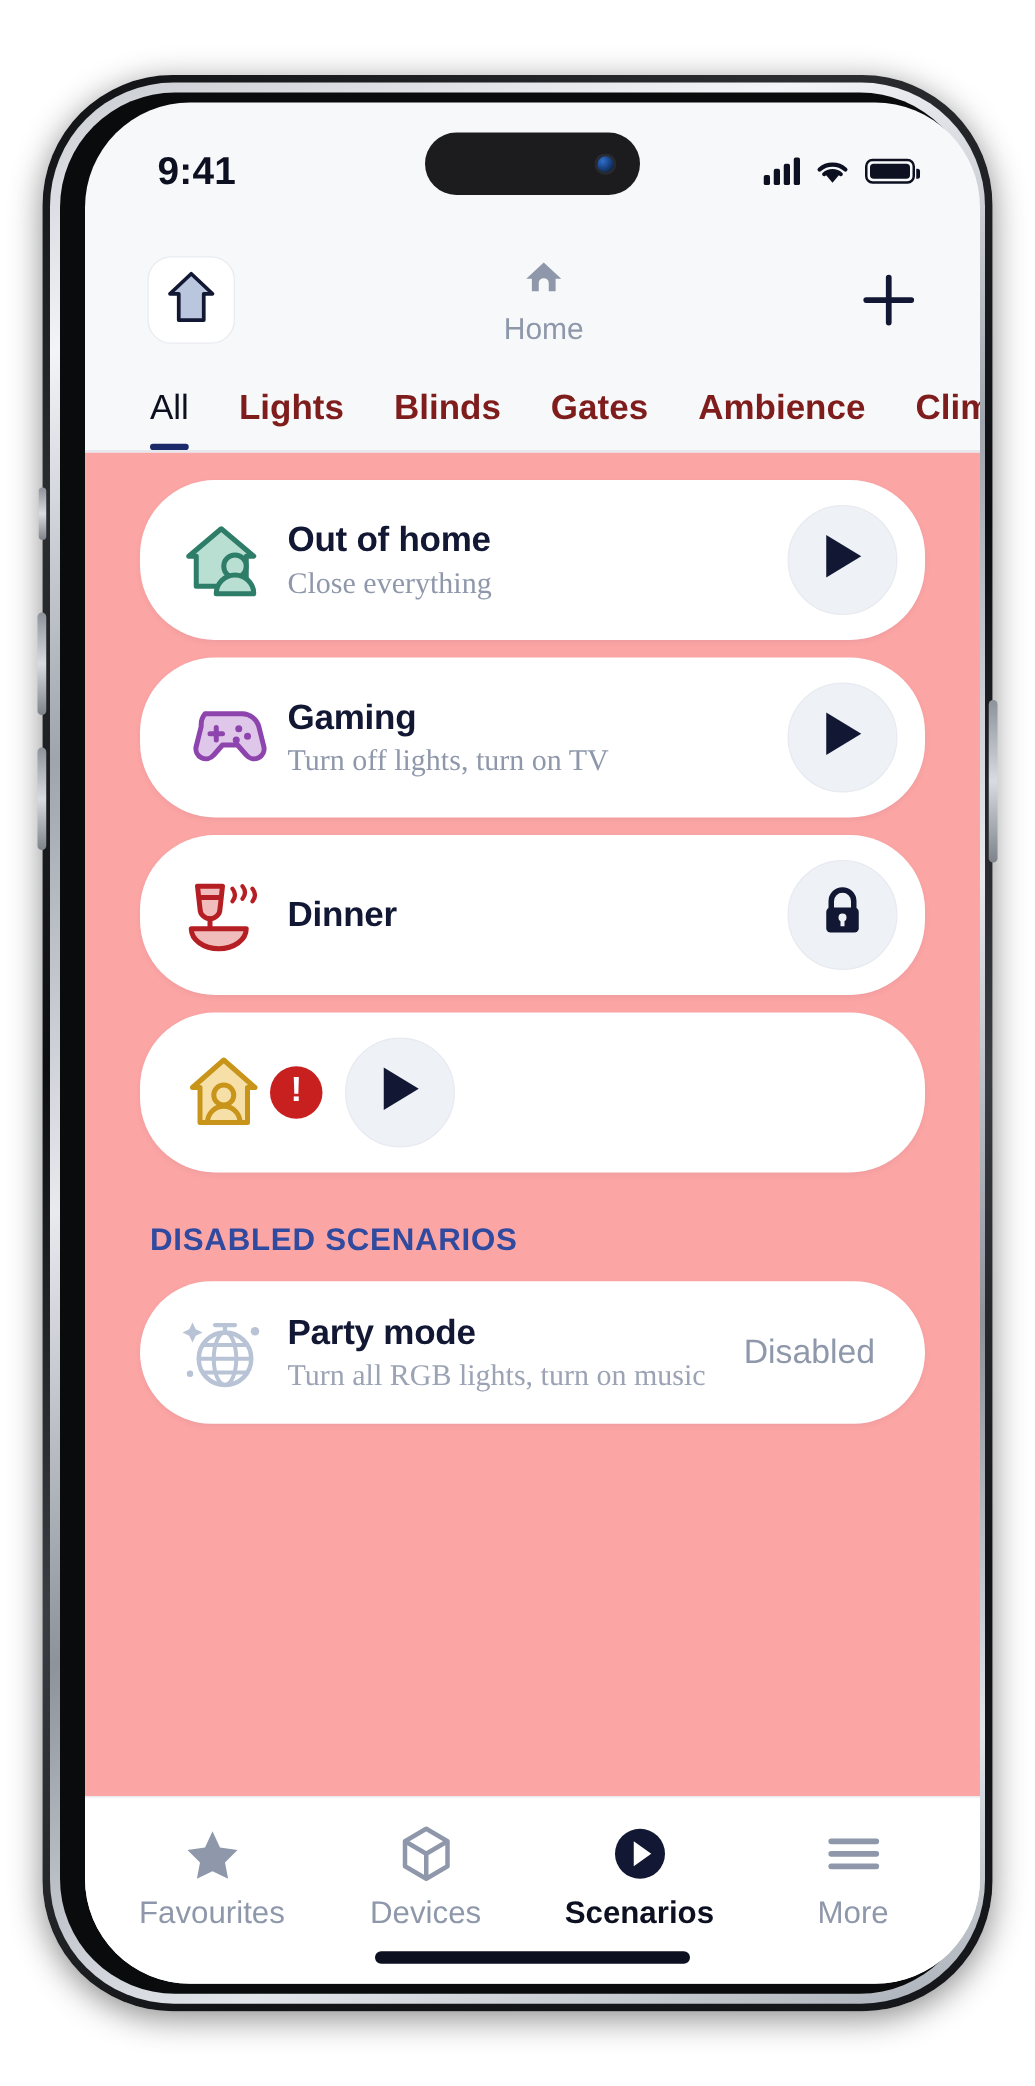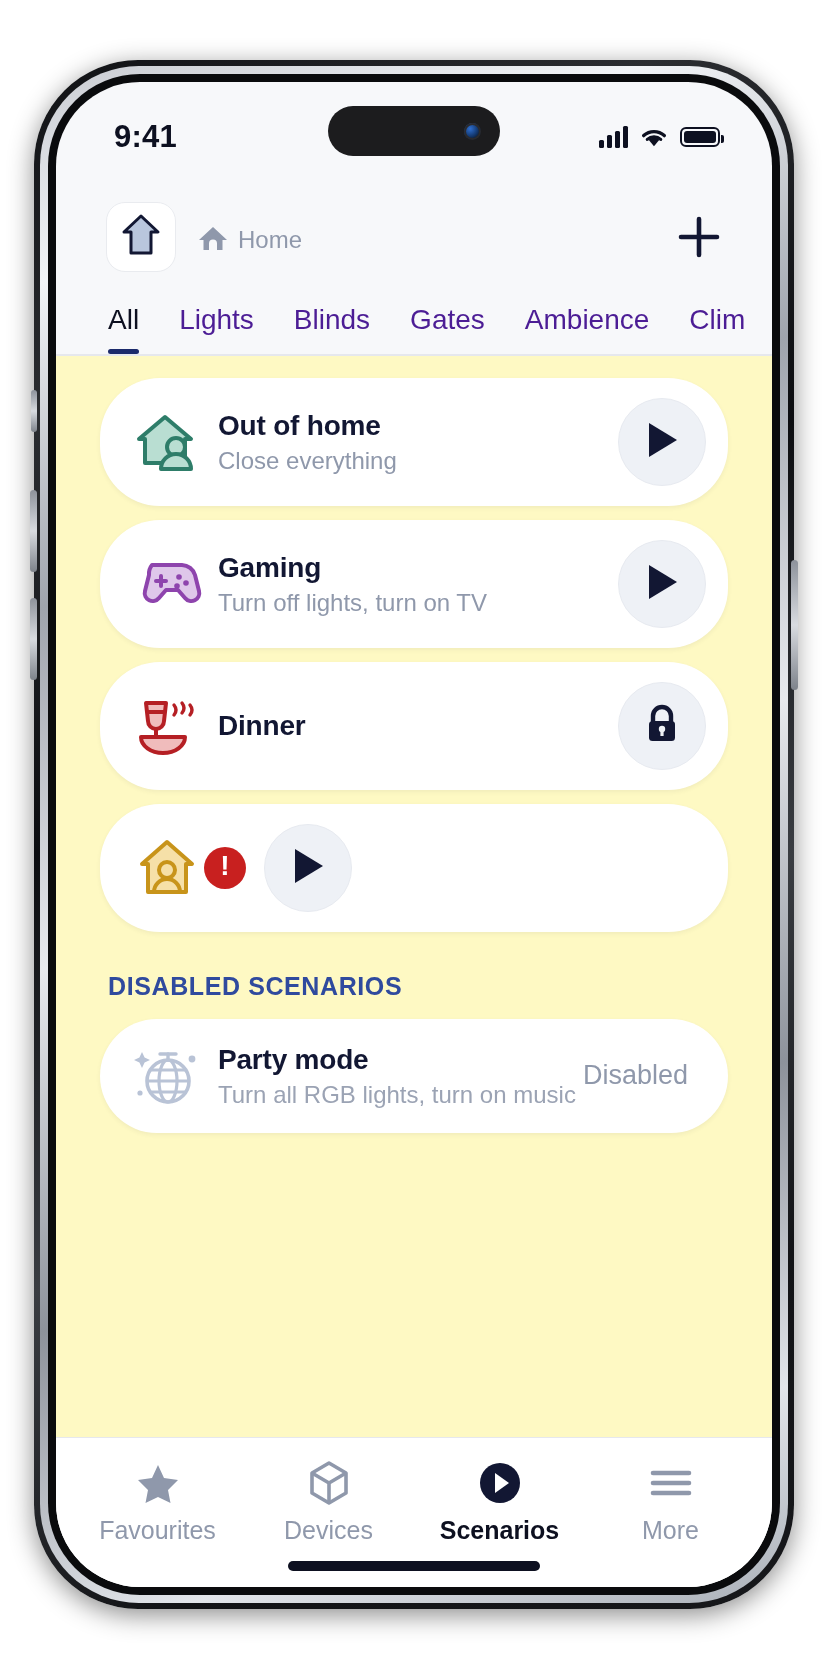--- a/index.html
+++ b/index.html
@@ -29,21 +29,21 @@
     position:absolute; inset:6px;
     border-radius:99px;
     background:linear-gradient(160deg,#c9ccd2 0%,#f2f4f7 12%,#9fa4ad 30%,#e8eaee 50%,#8d929b 70%,#e2e5ea 88%,#aab0b8 100%);
   }
   .phone-inner-bezel {
     position:absolute; inset:14px;
     border-radius:92px;
     background:#0a0b0d;
   }
   .screen {
-    position:absolute; left:22px; top:22px;
+    position:absolute; left:34px; top:22px;
     width:716px; height:1505px;
     border-radius:84px;
     background:#f7f8fa;
     overflow:hidden;
     display:flex; flex-direction:column;justify-content:space-between;
   }
   
   .btn-silent { position:absolute; left:-3px; top:330px; width:6px; height:42px; border-radius:4px;
     background:linear-gradient(180deg,#8d929b,#d8dbe0,#7e838b); }
   .btn-volup  { position:absolute; left:-4px; top:430px; width:7px; height:82px; border-radius:4px;
@@ -91,59 +91,59 @@
     display:flex; align-items:center; gap:22px;
   }
   .home-badge {
     width:70px; height:70px; flex:0 0 70px;
     border-radius:19px; background:#ffffff;
     border:1.5px solid #e9ebef;
     display:flex; align-items:center; justify-content:center;
   }
   .header-texts { flex:1 1 auto; min-width:0; }
   .header-title { font-size:34px; font-weight:700; color:#121733; line-height:1.1; letter-spacing:-0.3px; }
-  .header-sub { display:flex; align-items:center; gap:10px; margin-top:5px; }
+  .header-sub { display:flex; align-items:center; gap:10px; margin-top:5px;flex-direction:column; }
   .header-sub-label { font-size:24px; color:#8f98ab; font-weight:400; }
   .add-btn {
     width:58px; height:58px; flex:0 0 58px;
     display:flex; align-items:center; justify-content:center;
   }
   .add-btn svg { display:block; }
 
   
   .tabs-wrap { position:relative; flex:0 0 auto; padding-top:22px; }
   .tabs {
     display:flex; align-items:flex-end; gap:40px;
     padding:0 52px; overflow:hidden; white-space:nowrap;
   }
-  .tab { font-size:28px; color:#4c1d95; font-weight:400; padding-bottom:18px; position:relative; }
+  .tab { font-size:28px; color:#7f1d1d; font-weight:700; padding-bottom:18px; position:relative; }
   .tab.active { color:#0d1020; font-weight:400; }
   .tab.active::after {
     content:""; position:absolute; left:0; right:0; bottom:0; height:5px;
     background:#1b2a6b; border-radius:3px;
   }
   .tabs-rule { height:1.5px; background:#e6e8ed; margin:0; }
 
   
-  .body { flex:1 1 auto; background:#fef9c3; overflow:hidden; padding-top:22px; }
+  .body { flex:1 1 auto; background:#fca5a5; overflow:hidden; padding-top:22px; }
 
   .card {
     position:relative;
     margin:0 44px 14px 44px;
     background:#ffffff;
     border-radius:60px;
     box-shadow:0 2px 5px rgba(20,25,50,0.055);
     display:flex; align-items:center;
     padding:20px 22px 20px 30px;
     min-height:106px;
   }
   .card-icon { width:74px; height:74px; flex:0 0 74px; display:flex; align-items:center; justify-content:center; }
   .card-texts { flex:1 1 auto; min-width:0; padding-left:14px; }
   .card-title { font-size:28px; font-weight:700; color:#121733; line-height:1.25; letter-spacing:-0.2px; }
-  .card-sub { font-size:24px; color:#8f98ab; margin-top:3px; line-height:1.25; }
+  .card-sub { font-size:24px; color:#8f98ab; margin-top:3px; line-height:1.25;font-family:Liberation Serif, serif; }
   .card-right { display:flex; align-items:center; gap:18px; flex:0 0 auto; }
   .alert-badge {
     width:42px; height:42px; border-radius:50%; background:#c8201f;
     display:flex; align-items:center; justify-content:center;
     color:#ffffff; font-size:28px; font-weight:700; line-height:1; padding-bottom:3px;
   }
   .action-circle {
     width:88px; height:88px; border-radius:50%;
     background:#eef1f6; border:1px solid #e7eaf0;
     display:flex; align-items:center; justify-content:center;

